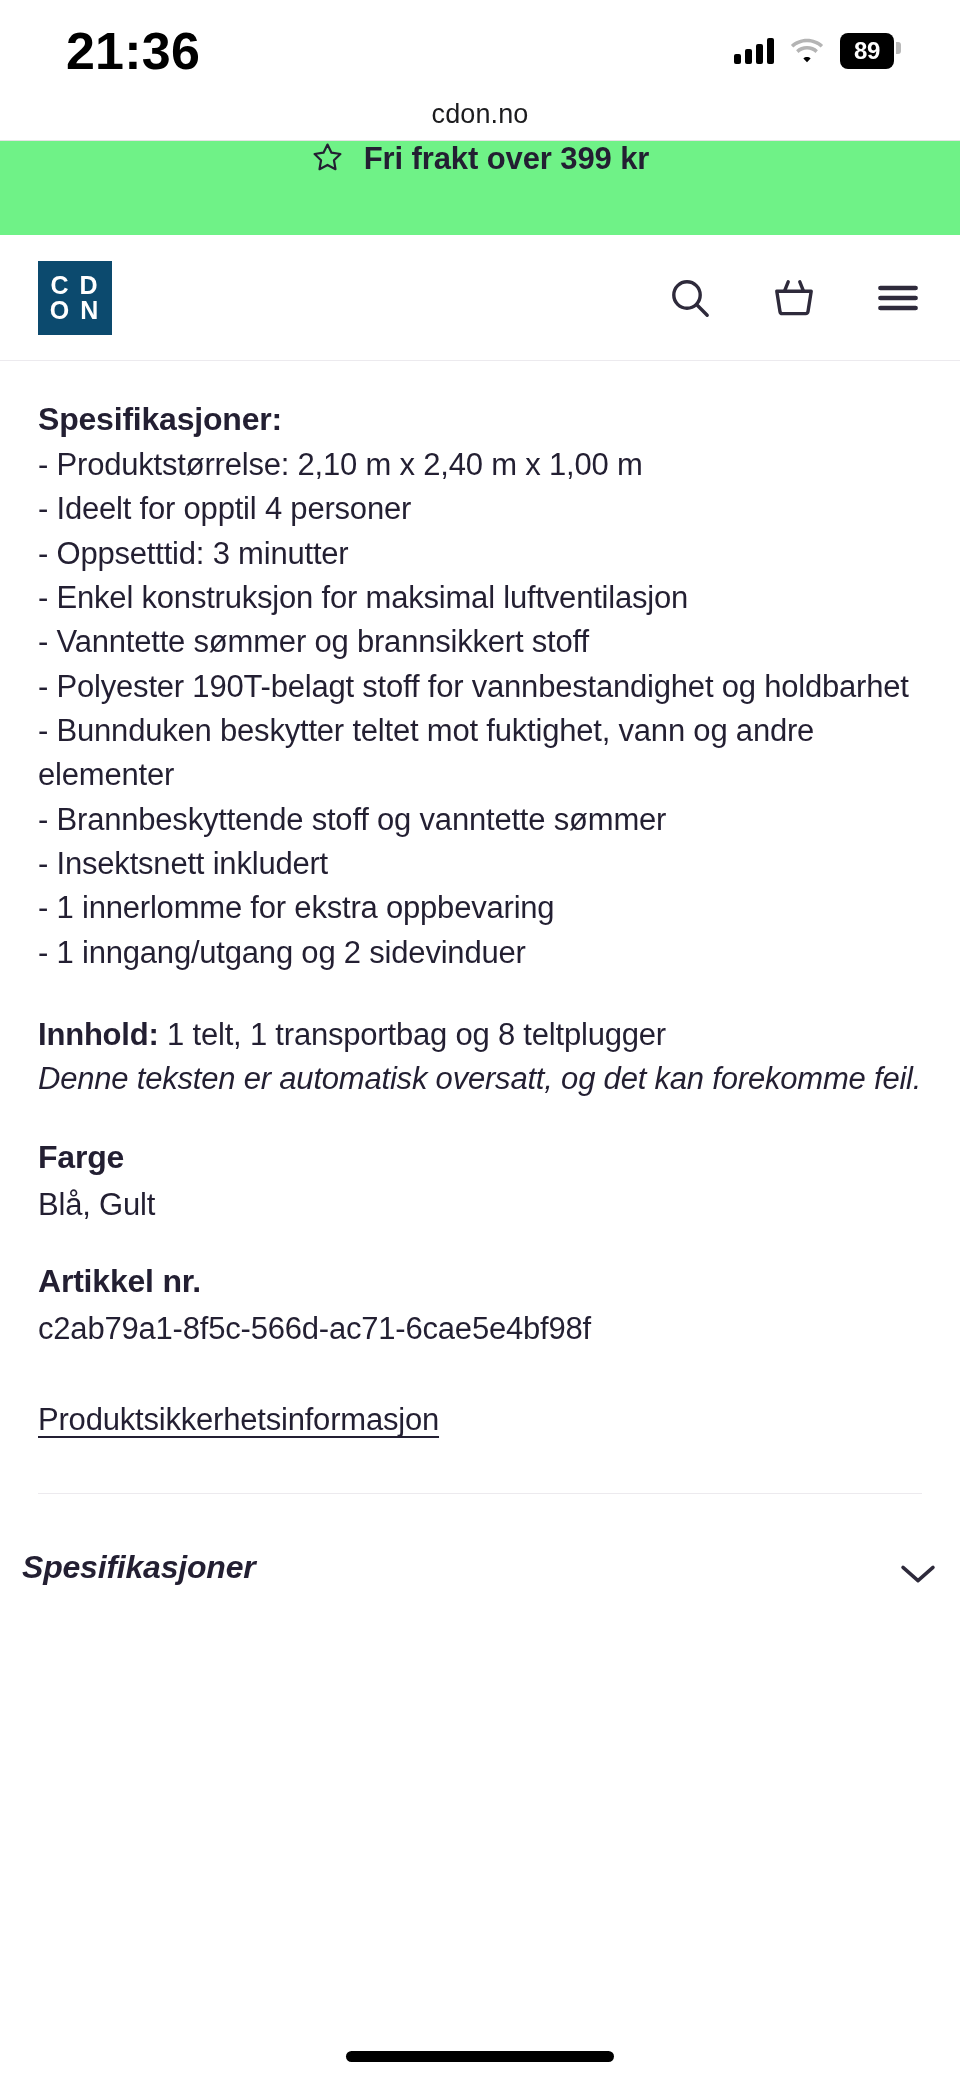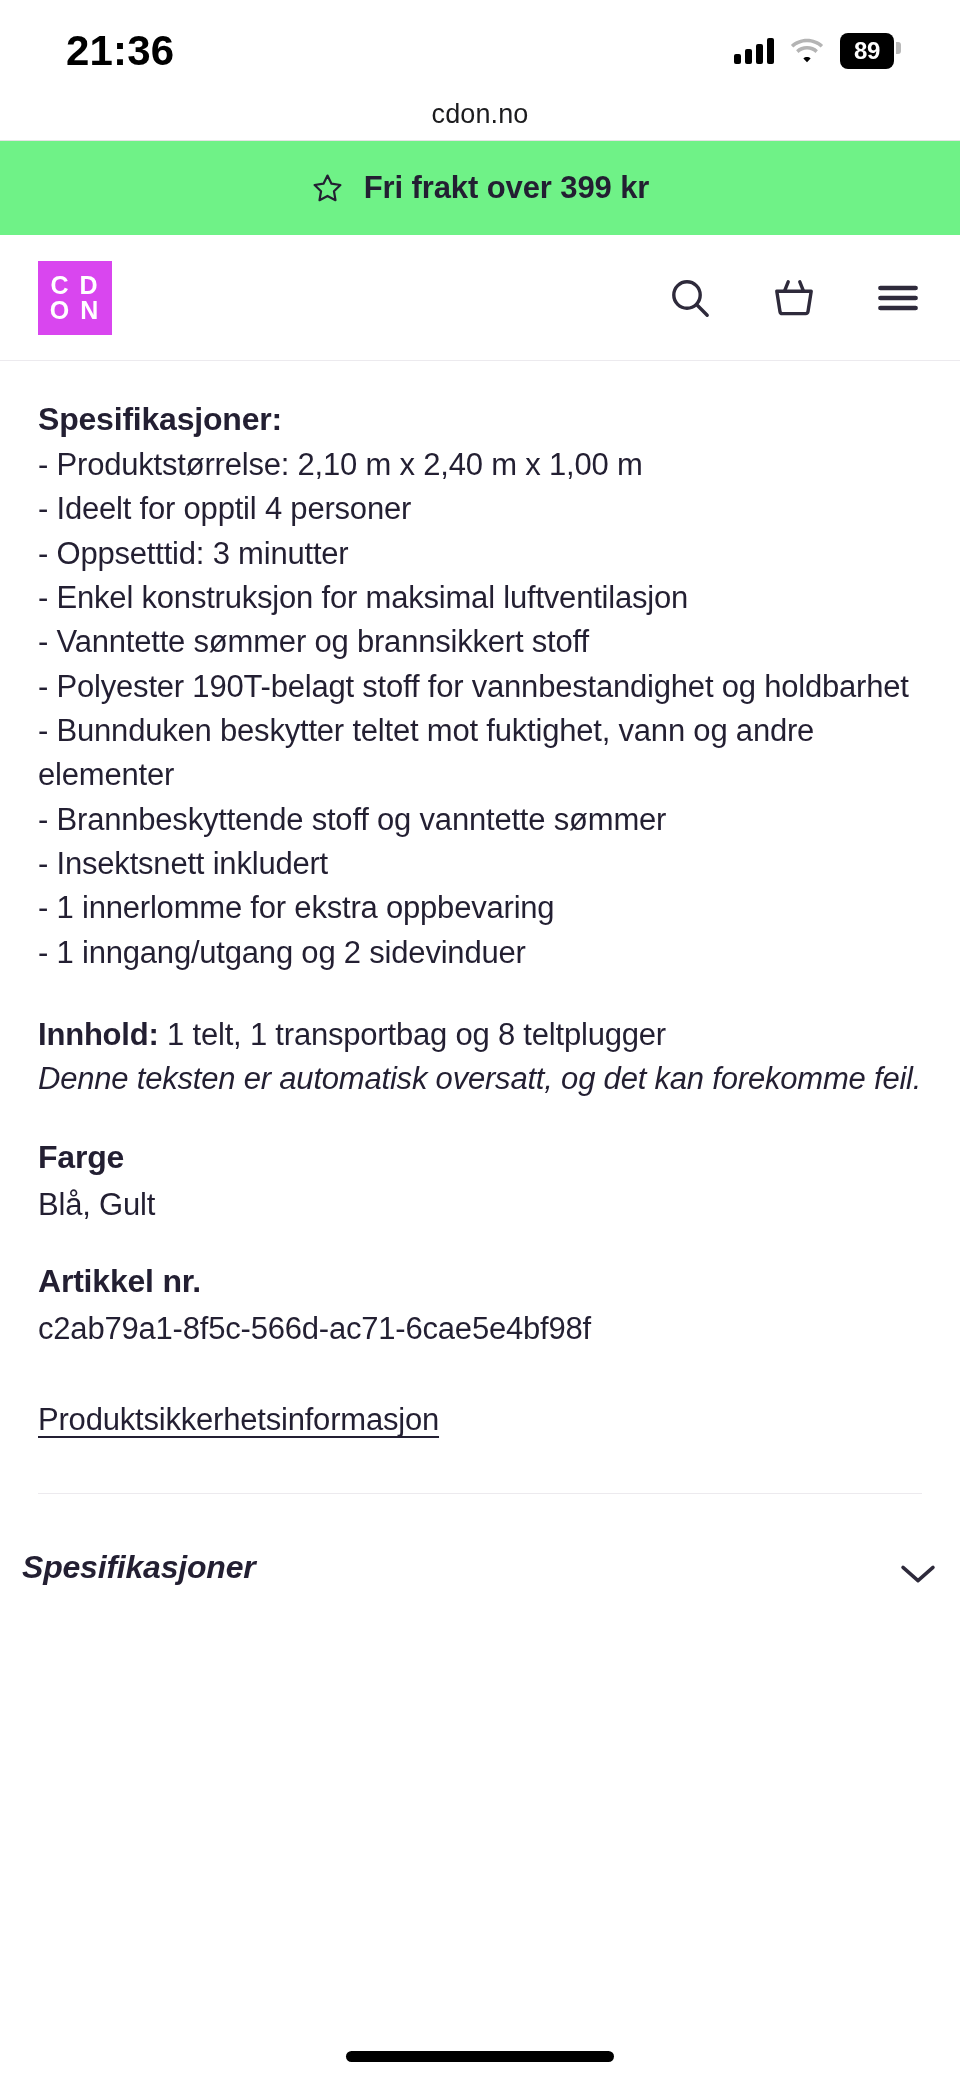--- a/index.html
+++ b/index.html
@@ -23,21 +23,21 @@
   
   .status-bar {
     position: relative;
     height: 88px;
     display: flex;
     align-items: center;
     justify-content: space-between;
     padding: 14px 66px 0 66px;
   }
   .status-time {
-    font-size: 42px;
+    font-size: 52px;
     font-weight: 700;
     color: #000000;
     letter-spacing: 0.2px;
   }
   .status-right {
     display: flex;
     align-items: center;
     gap: 16px;
   }
   .signal-bars {
@@ -99,21 +99,20 @@
     font-size: 27px;
     color: #1c1c1e;
     letter-spacing: 0.1px;
   }
 
   
   .promo-banner {
     height: 95px;
     background: #6FF287;
     display: flex;
-    align-items: center;
     justify-content: center;
     gap: 20px;
     border-top: 1px solid #e4e4e4;
   }
   .star-icon { display: block; width: 33px; height: 33px; }
   .promo-text {
     font-size: 31px;
     font-weight: 700;
     color: #231f32;
     letter-spacing: -0.1px;
@@ -125,21 +124,21 @@
     background: #ffffff;
     display: flex;
     align-items: center;
     justify-content: space-between;
     padding: 0 34px 0 38px;
     border-bottom: 1px solid #eceaee;
   }
   .logo {
     width: 74px;
     height: 74px;
-    background: #d946ef;
+    background: #0c4a6e;
     display: flex;
     flex-direction: column;
     align-items: center;
     justify-content: center;
     gap: 1px;
     flex-shrink: 0;
   }
   .logo-row {
     color: #ffffff;
     font-size: 25px;

